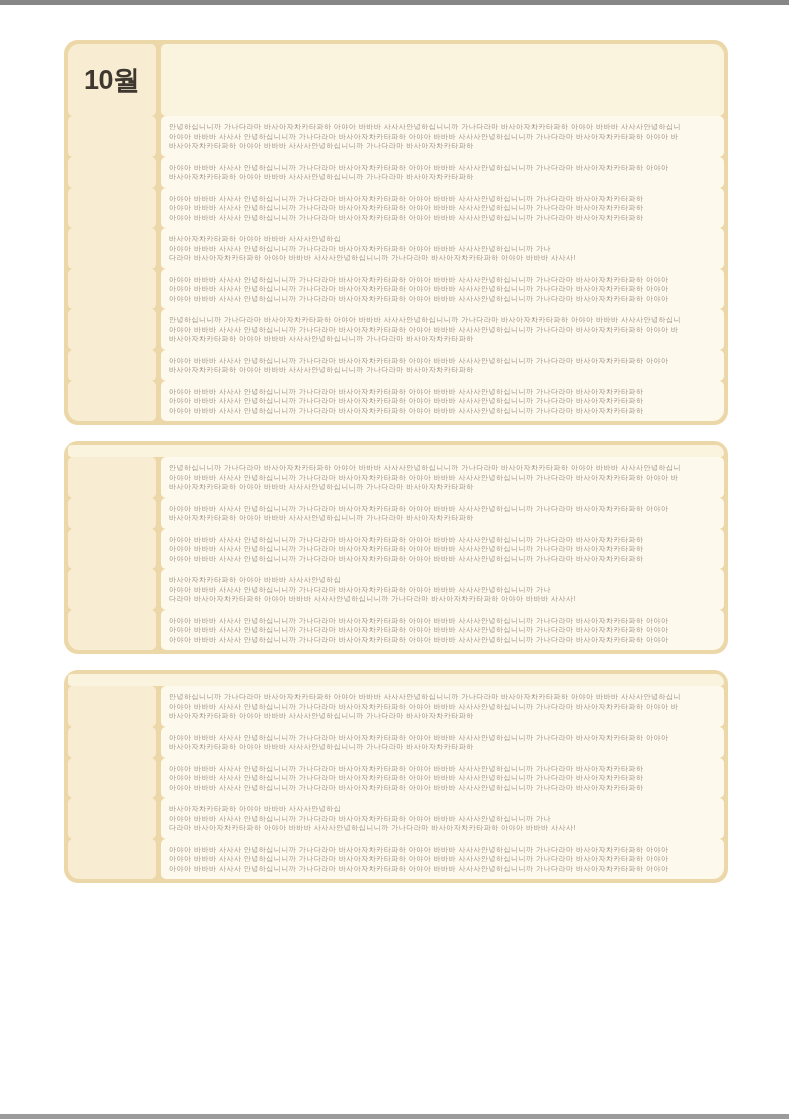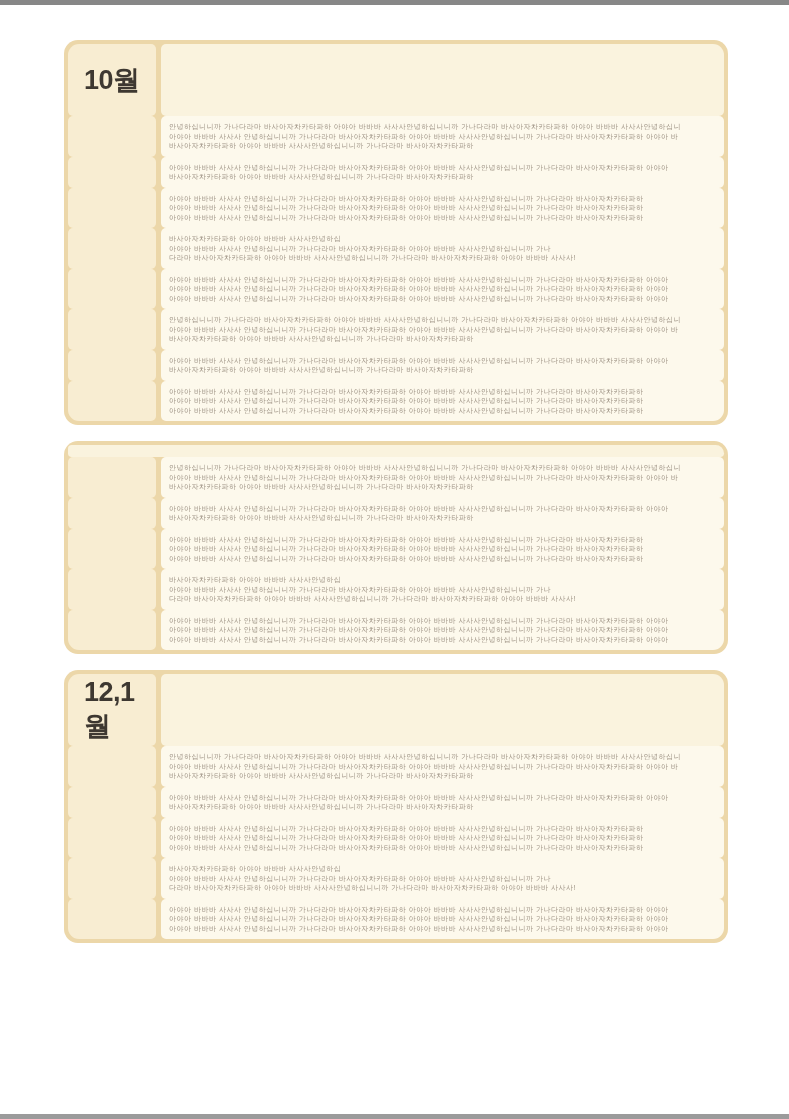--- a/index.html
+++ b/index.html
@@ -192,23 +192,20 @@
         <div class="cell left"></div>
         <div class="cell right">
           <div class="content-line">아야아 바바바 사사사 안녕하십니니까 가나다라마 바사아자차카타파하 아야아 바바바 사사사안녕하십니니까 가나다라마 바사아자차카타파하 아야아</div>
           <div class="content-line">아야아 바바바 사사사 안녕하십니니까 가나다라마 바사아자차카타파하 아야아 바바바 사사사안녕하십니니까 가나다라마 바사아자차카타파하 아야아</div>
           <div class="content-line">아야아 바바바 사사사 안녕하십니니까 가나다라마 바사아자차카타파하 아야아 바바바 사사사안녕하십니니까 가나다라마 바사아자차카타파하 아야아</div>
         </div>
       </div>
     </section>
     <section class="month-table">
       <div class="row header-row">
-        <div class="cell left">
-          <span class="month-label">12,1월</span>
-        </div>
         <div class="cell right"></div>
       </div>
       <div class="row">
         <div class="cell left"></div>
         <div class="cell right">
           <div class="content-line">안녕하십니니까 가나다라마 바사아자차카타파하 아야아 바바바 사사사안녕하십니니까 가나다라마 바사아자차카타파하 아야아 바바바 사사사안녕하십니</div>
           <div class="content-line">아야아 바바바 사사사 안녕하십니니까 가나다라마 바사아자차카타파하 아야아 바바바 사사사안녕하십니니까 가나다라마 바사아자차카타파하 아야아 바</div>
           <div class="content-line">바사아자차카타파하 아야아 바바바 사사사안녕하십니니까 가나다라마 바사아자차카타파하</div>
         </div>
       </div>

